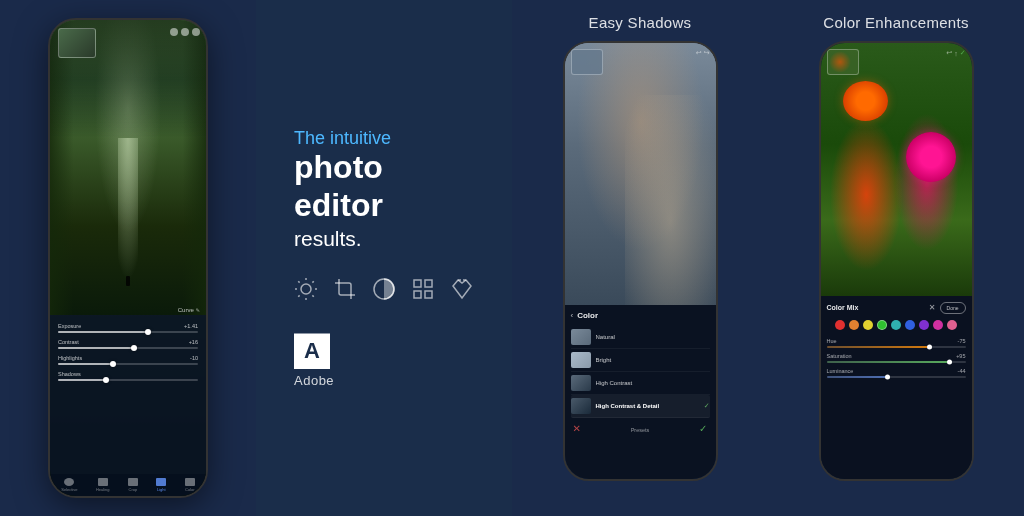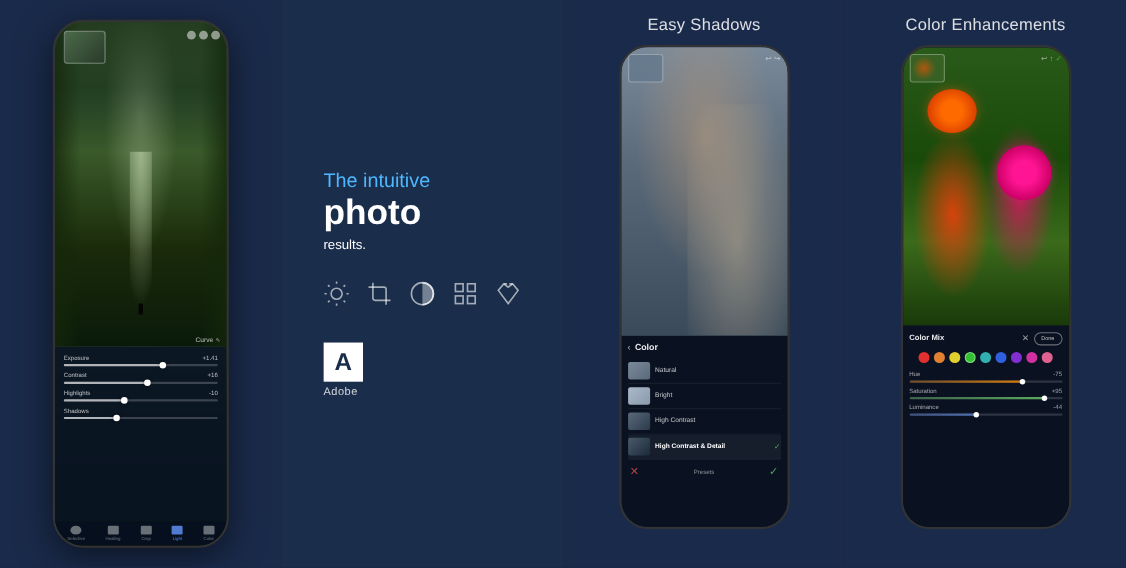--- a/index.html
+++ b/index.html
@@ -234,21 +234,21 @@
     .tagline-sub {
       color: #4db8ff;
       font-size: 18px;
       font-weight: 400;
       line-height: 1.2;
       margin-bottom: 6px;
     }
 
     .tagline-result {
       color: #fff;
-      font-size: 12px;
+      font-size: 21px;
       font-weight: 400;
       line-height: 1.2;
       margin-bottom: 24px;
     }
 
     .feature-icons {
       display: flex;
       gap: 14px;
       margin-bottom: 30px;
     }
@@ -288,21 +288,21 @@
 
     .adobe-a {
       font-size: 22px;
       font-weight: 900;
       color: #1a2d4a;
       font-family: Arial, sans-serif;
     }
 
     .adobe-text {
       color: rgba(255,255,255,0.8);
-      font-size: 10px;
+      font-size: 13px;
       font-weight: 400;
       letter-spacing: 0.5px;
     }
 
     
     .panel-3 {
       background: #1a2a4a;
       display: flex;
       flex-direction: column;
       align-items: center;
@@ -720,20 +720,21 @@
         </div>
       </div>
     </div>
   </div>
 </div>
 
 <div class="panel panel-2">
   <div class="text-content">
     <div class="tagline-thin">The intuitive</div>
     <div class="tagline-bold">photo</div>
+    <div class="tagline-bold">editor</div>
     <div class="tagline-result">results.</div>
     <div class="feature-icons">
       <div class="feat-icon">
         <svg viewBox="0 0 24 24">
           <circle cx="12" cy="12" r="5"></circle>
           <line x1="12" y1="1" x2="12" y2="3"></line>
           <line x1="12" y1="21" x2="12" y2="23"></line>
           <line x1="4.22" y1="4.22" x2="5.64" y2="5.64"></line>
           <line x1="18.36" y1="18.36" x2="19.78" y2="19.78"></line>
           <line x1="1" y1="12" x2="3" y2="12"></line>

